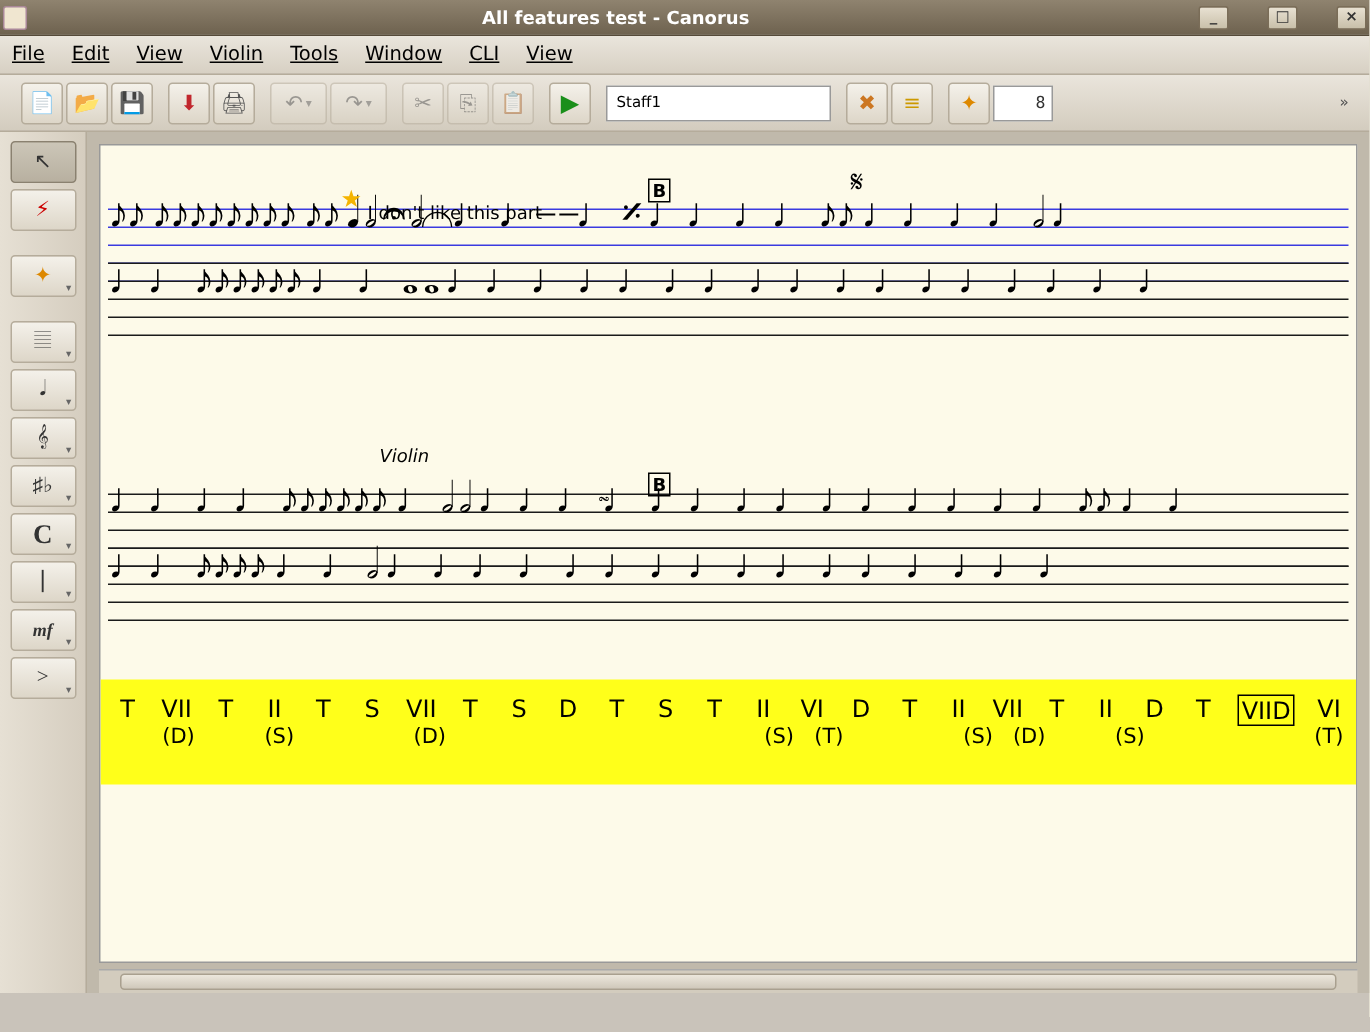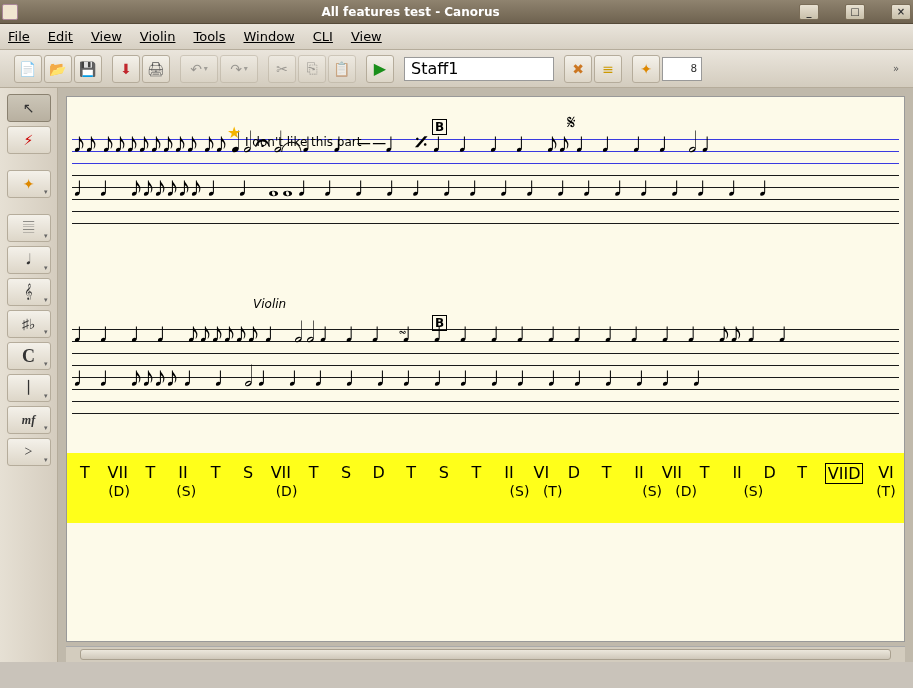--- a/index.html
+++ b/index.html
@@ -17,21 +17,21 @@
 .menubar .menu u { text-decoration:underline; }
 
 
 .toolbar { height:38px; background:linear-gradient(#eae5dc,#d3ccbe); display:flex;align-items:center;padding:2px 6px;gap:2px;border-bottom:1px solid #b5ac9b; }
 .tbtn { width:28px;height:28px;border:1px solid #b5ac9b;border-radius:3px;background:linear-gradient(#f4f1ea,#ddd6c8);display:flex;align-items:center;justify-content:center;font-size:14px;color:#555; }
 .tsep { width:6px; }
 .tbtn.dis { opacity:0.5; }
 .tbtn.drop { width:38px; }
 .dropcaret{font-size:8px;margin-left:2px;color:#666;}
 .play{color:#1a8f1a;font-size:16px;}
-.tinput { height:24px;width:150px;border:1px solid #999;background:#fff;padding:2px 6px;font-size:16px; }
+.tinput { height:24px;width:150px;border:1px solid #999;background:#fff;padding:2px 6px;font-size:10px; }
 .tnum { height:24px;width:40px;border:1px solid #999;background:#fff;font-family:monospace;font-size:11px;text-align:right;padding:2px 4px;color:#333; }
 .tarrow{width:14px;font-size:10px;color:#555;}
 
 
 .main { display:flex; height:574px; }
 .sidebar { width:58px;background:linear-gradient(90deg,#e6e0d4,#d5cdbf);border-right:1px solid #b5ac9b;display:flex;flex-direction:column;align-items:center;padding-top:6px;gap:4px; }
 .sbtn { width:44px;height:28px;border:1px solid #b5ac9b;border-radius:3px;background:linear-gradient(#f4f1ea,#ddd6c8);display:flex;align-items:center;justify-content:center;font-size:14px;color:#333;position:relative; }
 .sbtn.active{background:linear-gradient(#ccc6b8,#b8b0a0);border-color:#8a8170;}
 .sbtn .sc{font-family:serif;}
 .sbtn .caret{position:absolute;right:2px;bottom:1px;font-size:7px;color:#666;}

